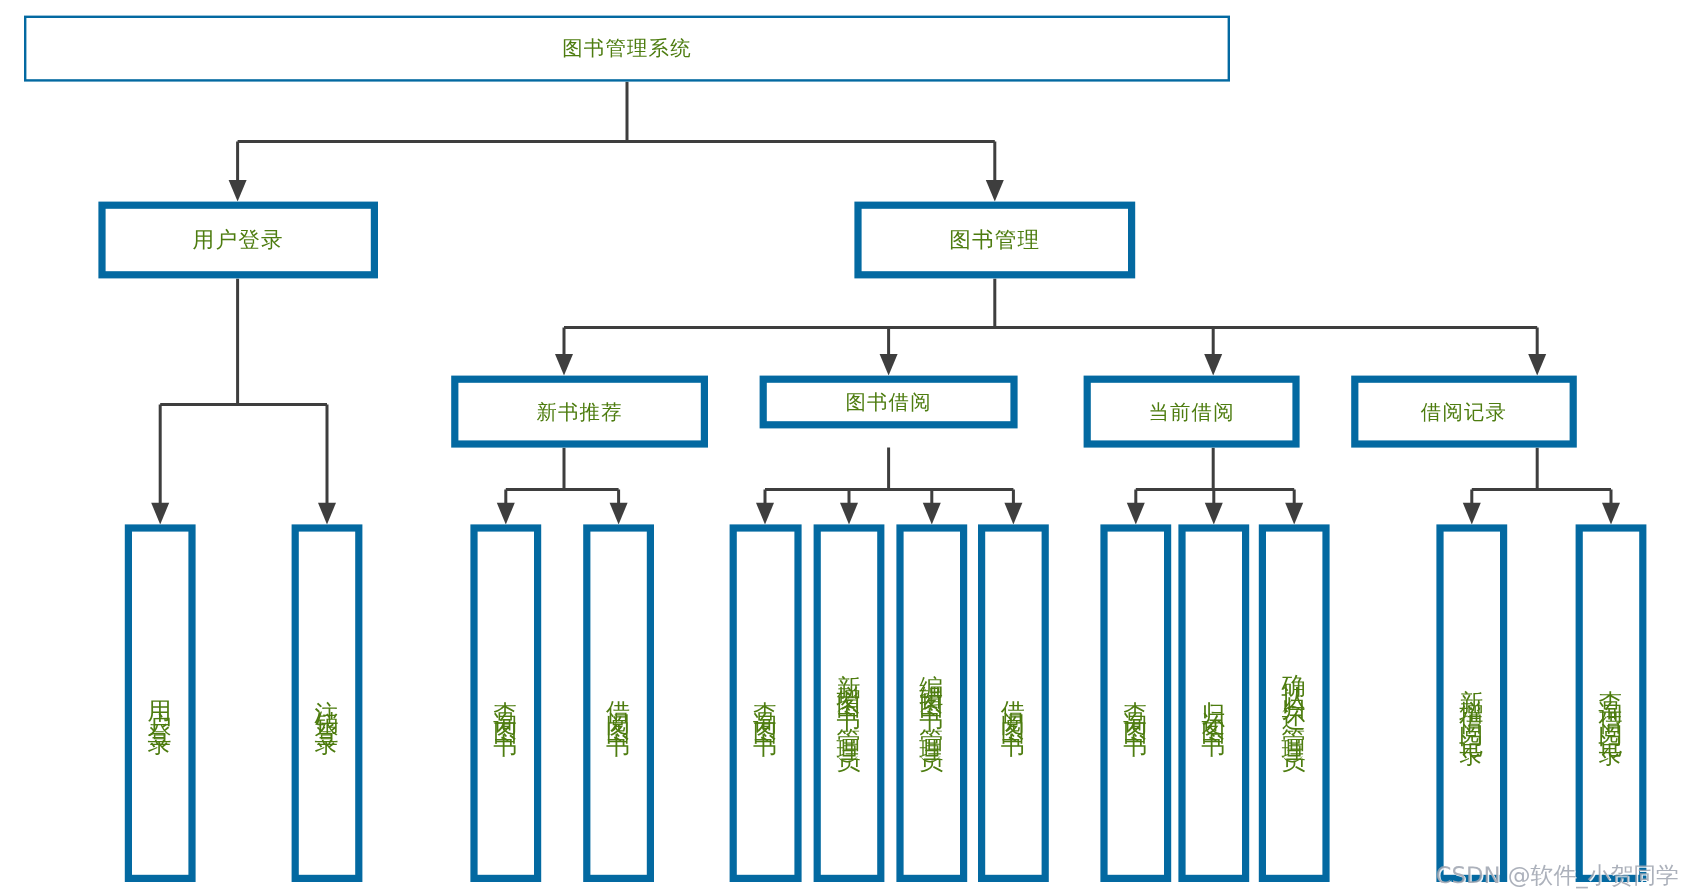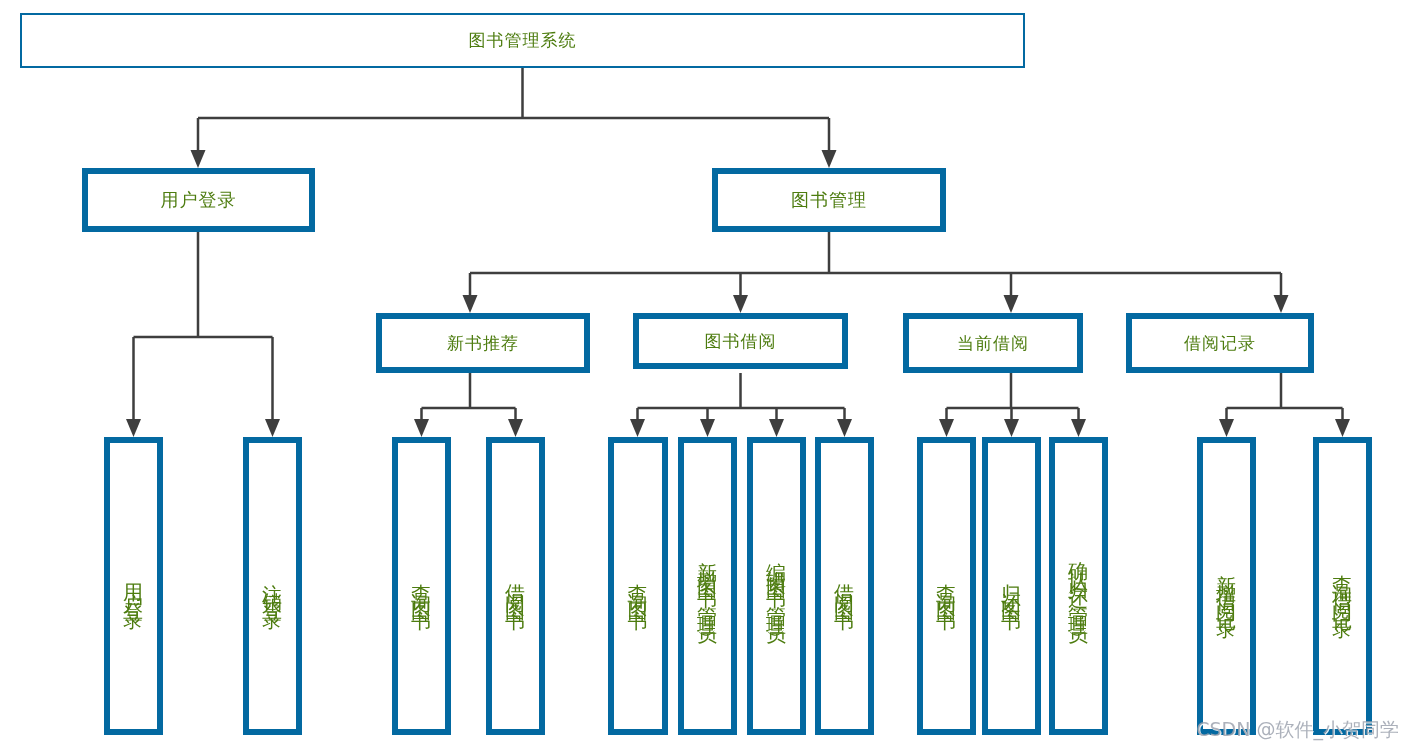--- a/index.html
+++ b/index.html
@@ -100,21 +100,21 @@
   <div class="box l2-box" style="left:82px; top:168px; width:233px; height:64px;">
     <span>用户登录</span>
   </div>
   <div class="box l2-box" style="left:712px; top:168px; width:234px; height:64px;">
     <span>图书管理</span>
   </div>
 
   <div class="box l3-box" style="left:376px; top:313px; width:214px; height:60px;">
     <span>新书推荐</span>
   </div>
-  <div class="box l3-box" style="left:633px; top:313px; width:215px; height:56px;">
+  <div class="box l3-box" style="left:633px; top:313px; width:215px; height:44px;">
     <span>图书借阅</span>
   </div>
   <div class="box l3-box" style="left:903px; top:313px; width:180px; height:60px;">
     <span>当前借阅</span>
   </div>
   <div class="box l3-box" style="left:1126px; top:313px; width:188px; height:60px;">
     <span>借阅记录</span>
   </div>
 
   <div class="box vbox" style="left:104px; top:437px; width:59px; height:298px;">

